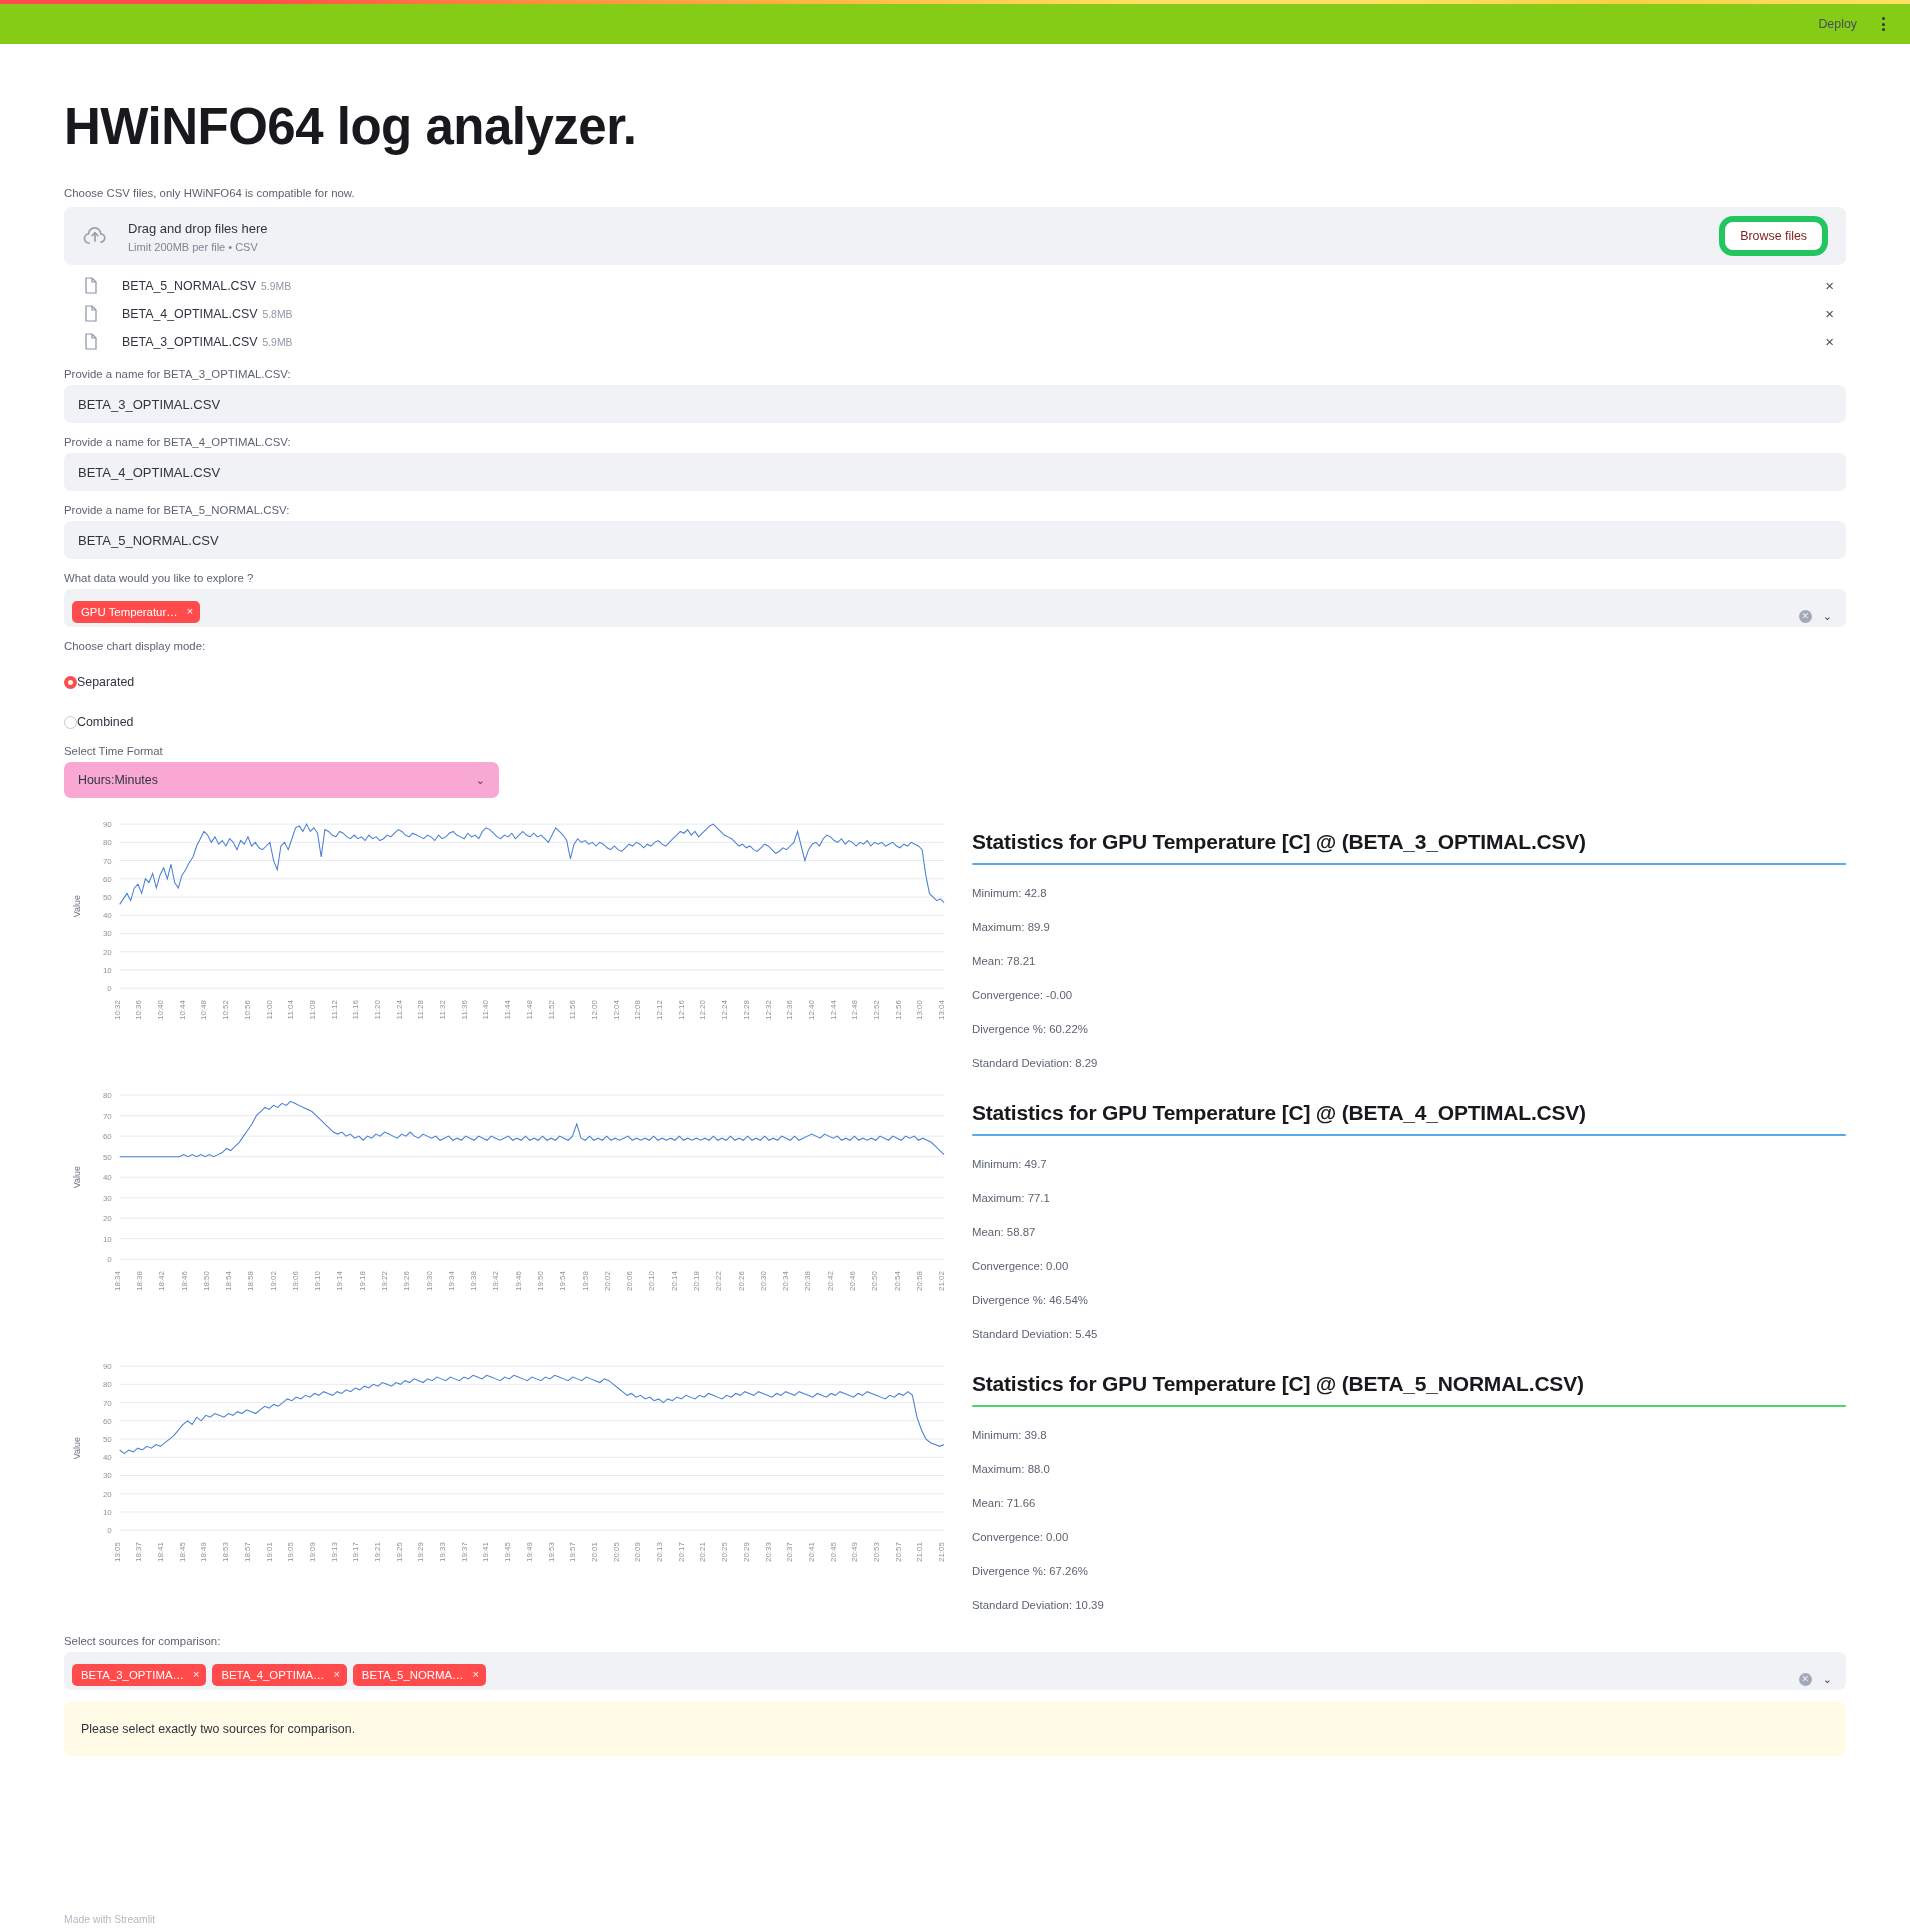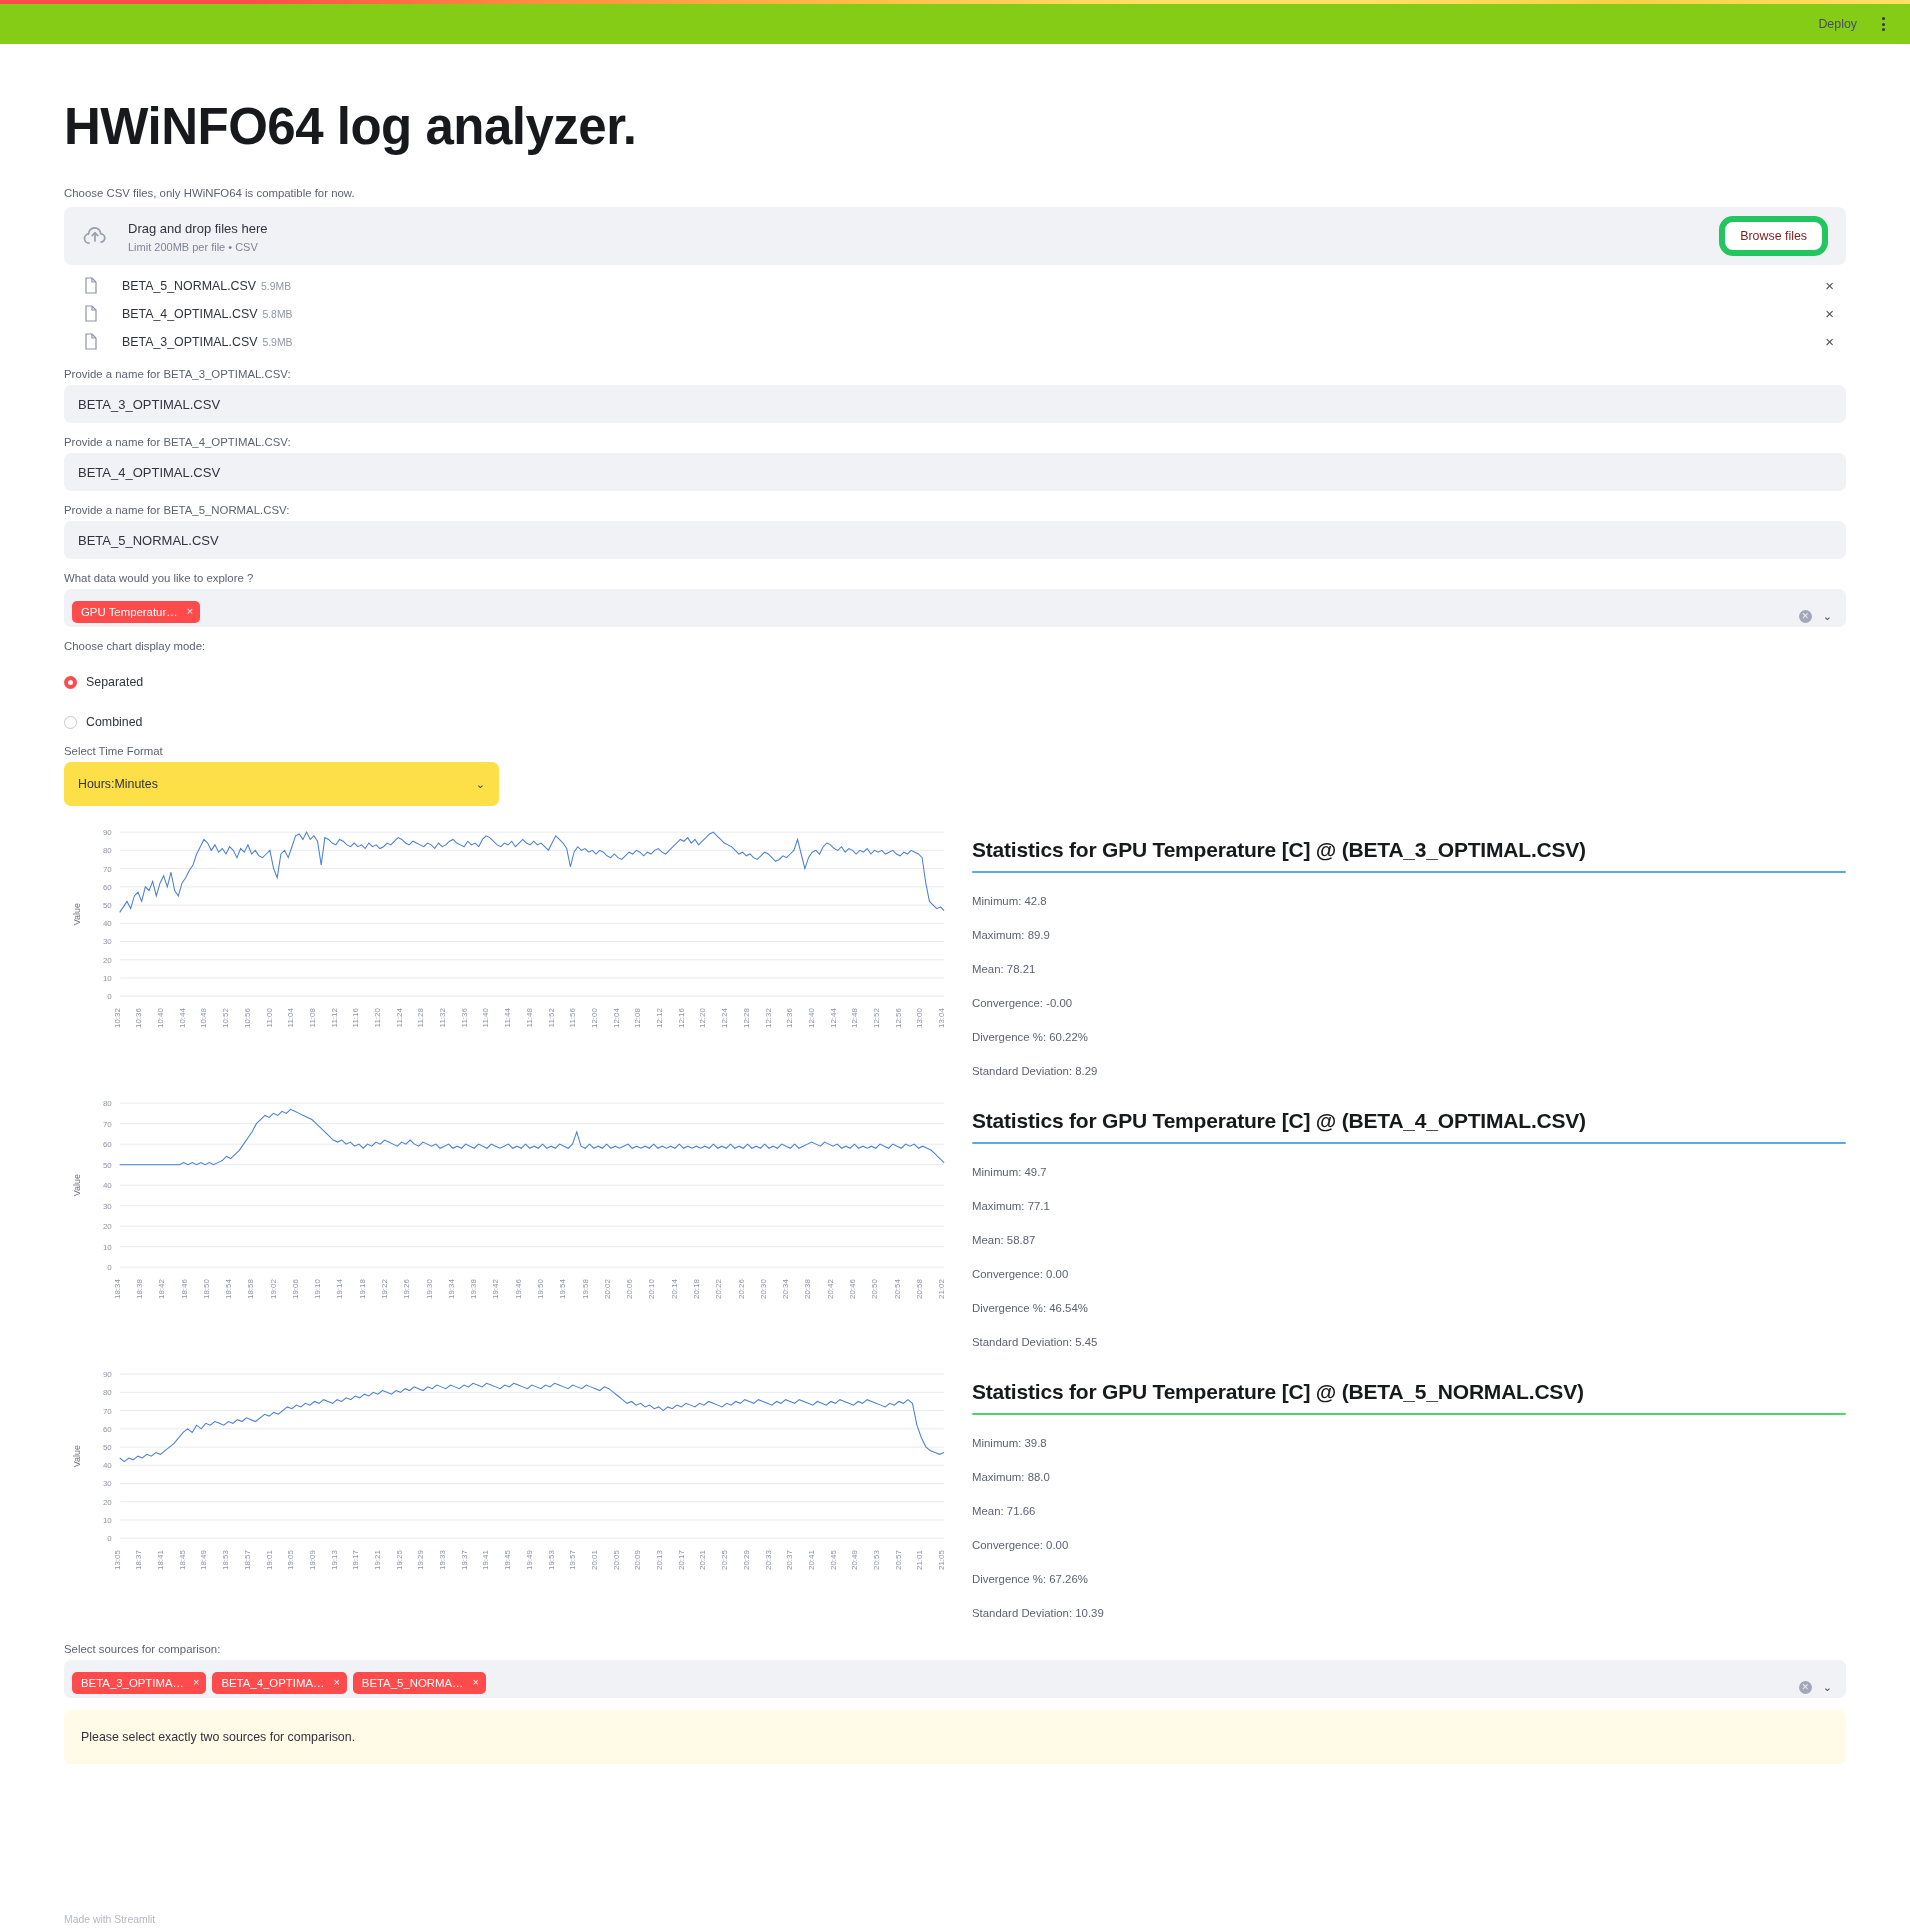--- a/index.html
+++ b/index.html
@@ -99,35 +99,35 @@
     padding-right:4px;
   }
   .clear-circle {
     width:13px; height:13px; border-radius:50%; background:#a3a8b8;
     color:#f0f2f6; font-size:9px; display:flex; align-items:center;
     justify-content:center; cursor:pointer; line-height:1;
   }
   .chev { color:#44464f; font-size:11px; cursor:pointer; }
 
   
-  .radio-row { display:flex; align-items:center; gap:9px; height:20px; margin-top:20px; }
+  .radio-row { display:flex; align-items:center; height:20px; margin-top:20px; }
   .radio-outer {
     width:13px; height:13px; border-radius:50%;
     border:1px solid #c4c8d2; background:#fff;
     display:flex; align-items:center; justify-content:center; cursor:pointer;
   }
   .radio-outer.checked { border:none; background:#ff4b4b; }
   .radio-outer.checked::after {
     content:""; width:5px; height:5px; border-radius:50%; background:#fff; display:block;
   }
   .radio-label { font-size:12.4px; color:#31333f; }
 
   
   .select-box {
-    width:435px; height:44px; background:#fde047; border-radius:7px;
+    width:435px; height:36px; background:#f9a8d4; border-radius:7px;
     display:flex; align-items:center; justify-content:space-between;
     padding:10px 14px; font-size:12.4px; color:#31333f; cursor:pointer;
   }
 
   
   .chart-block { display:flex; width:100%; margin-top:16px; }
   .chart-pane { width:900px; flex:0 0 900px; }
   .stats-pane { flex:1; padding-left:8px; padding-top:16px; }
   .stats-title {
     font-size:21px; font-weight:700; color:#18191c; letter-spacing:-0.2px;

